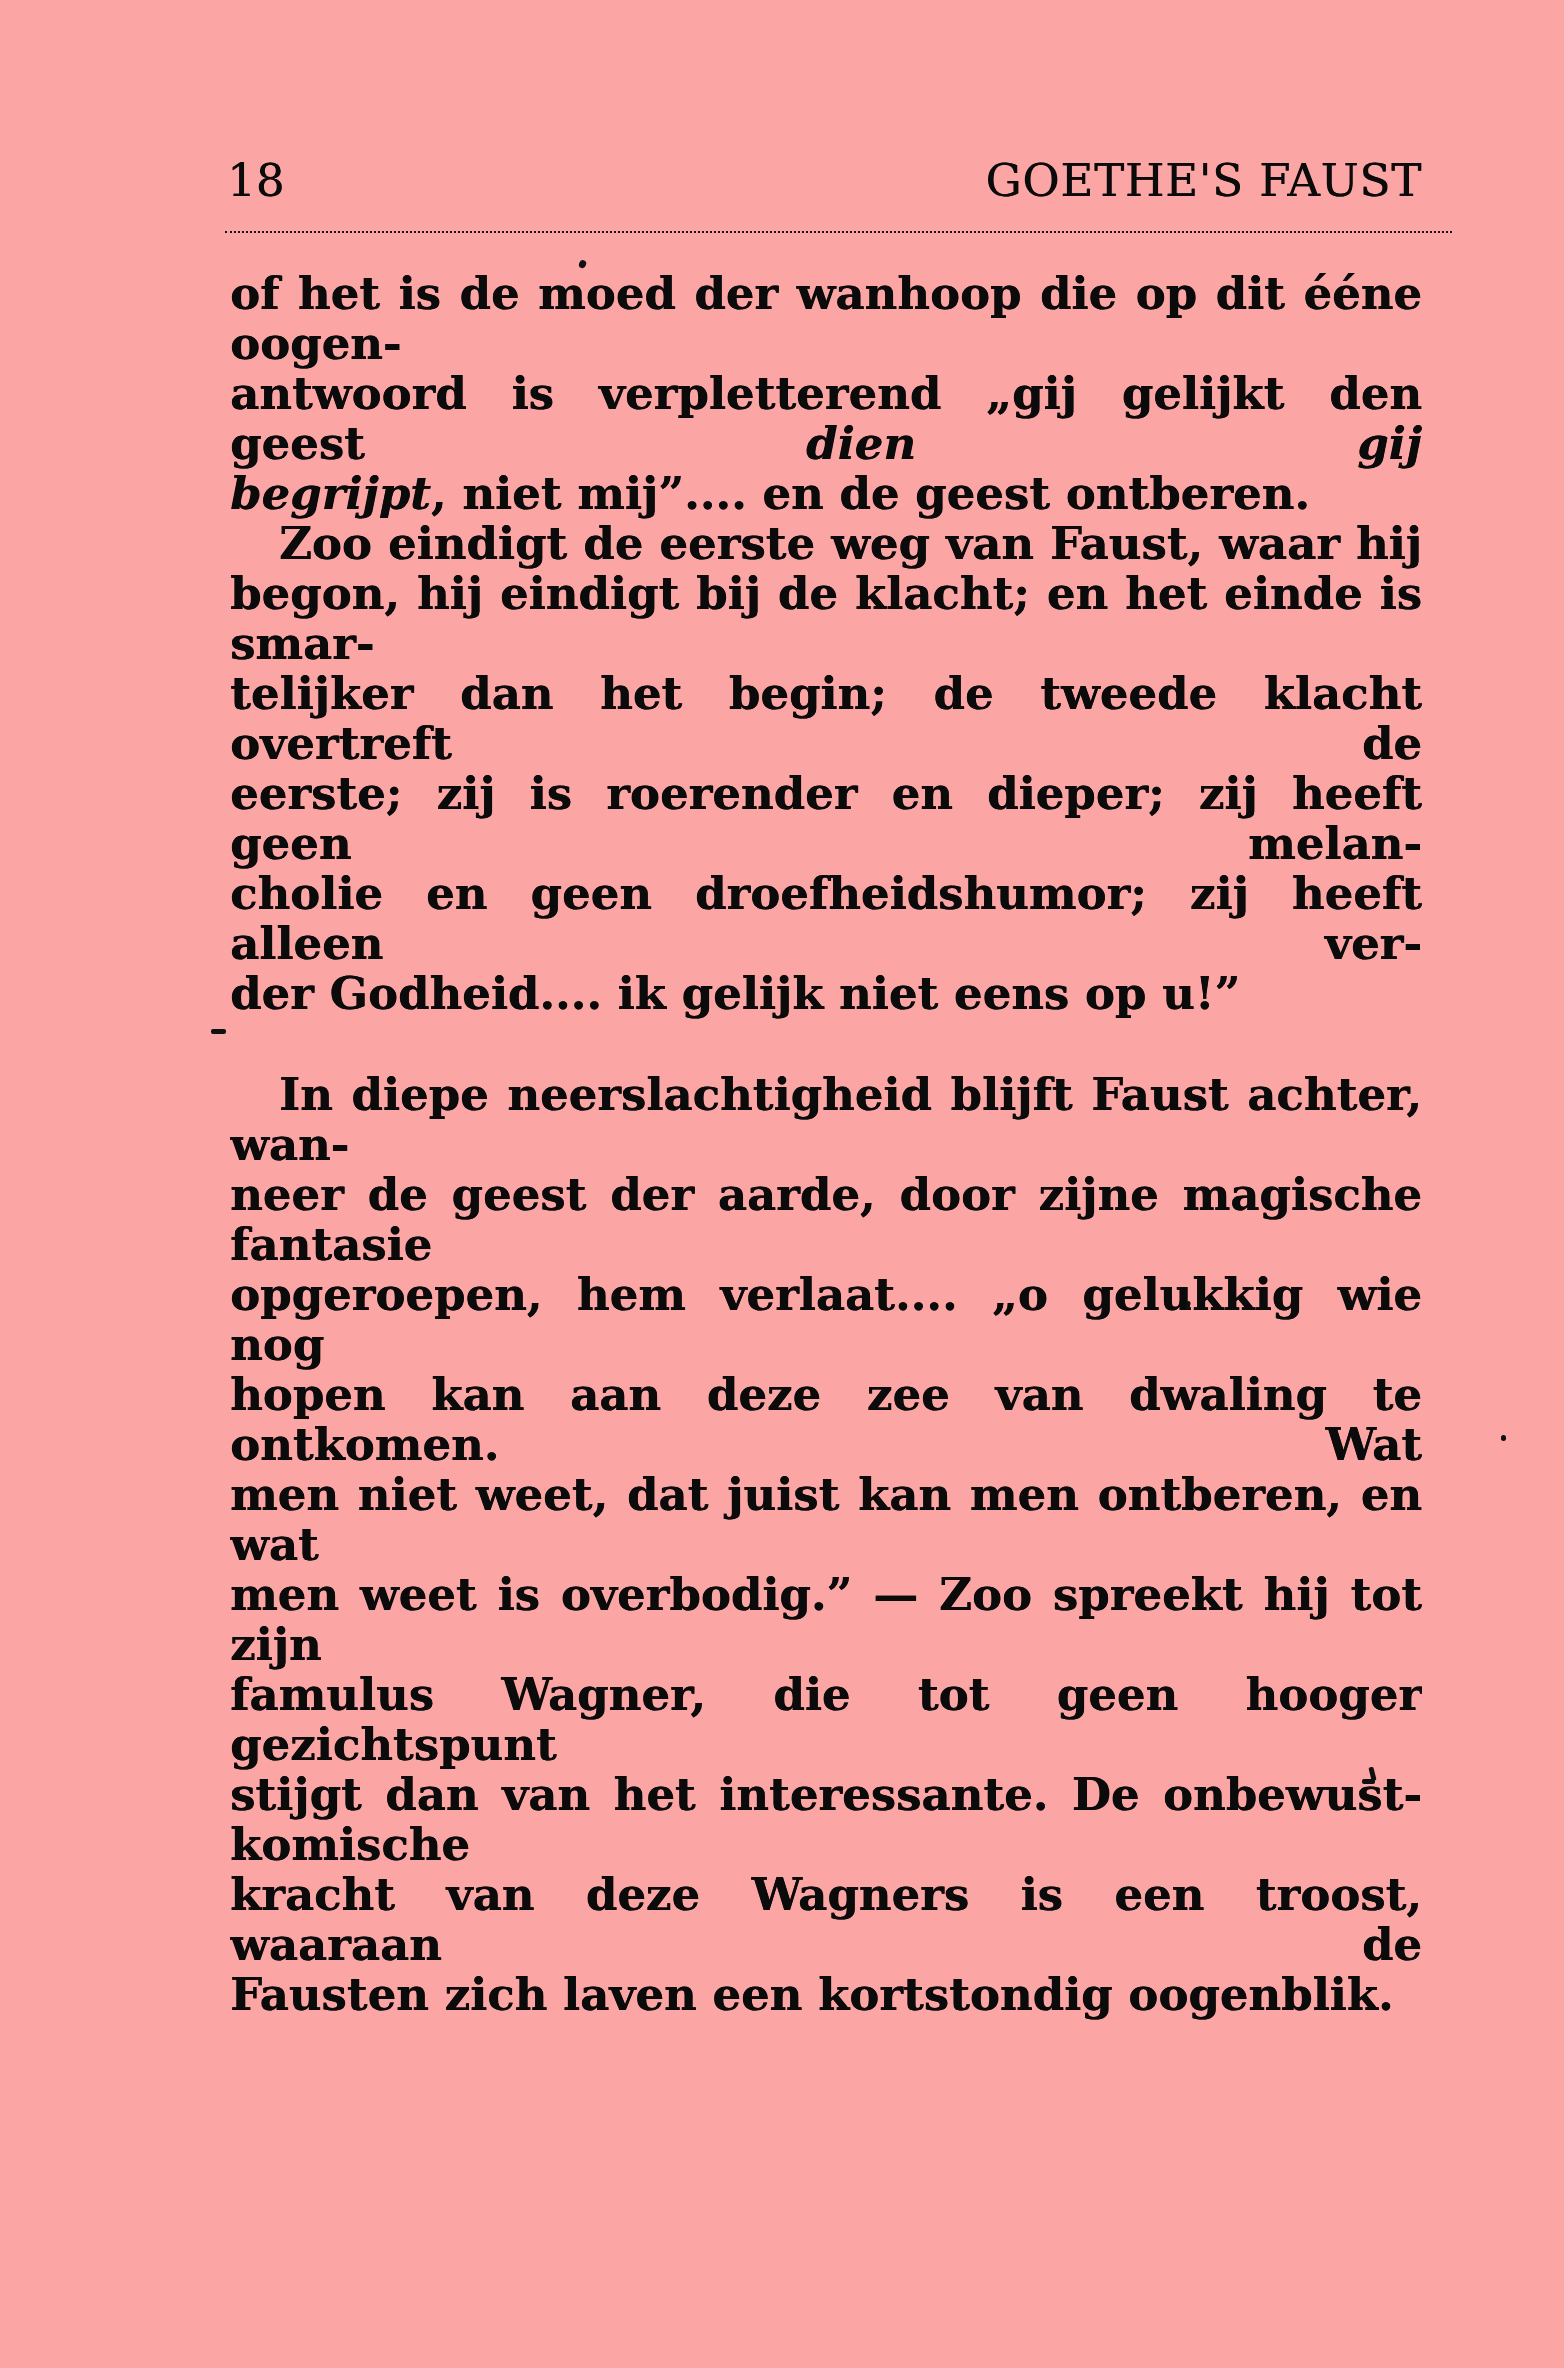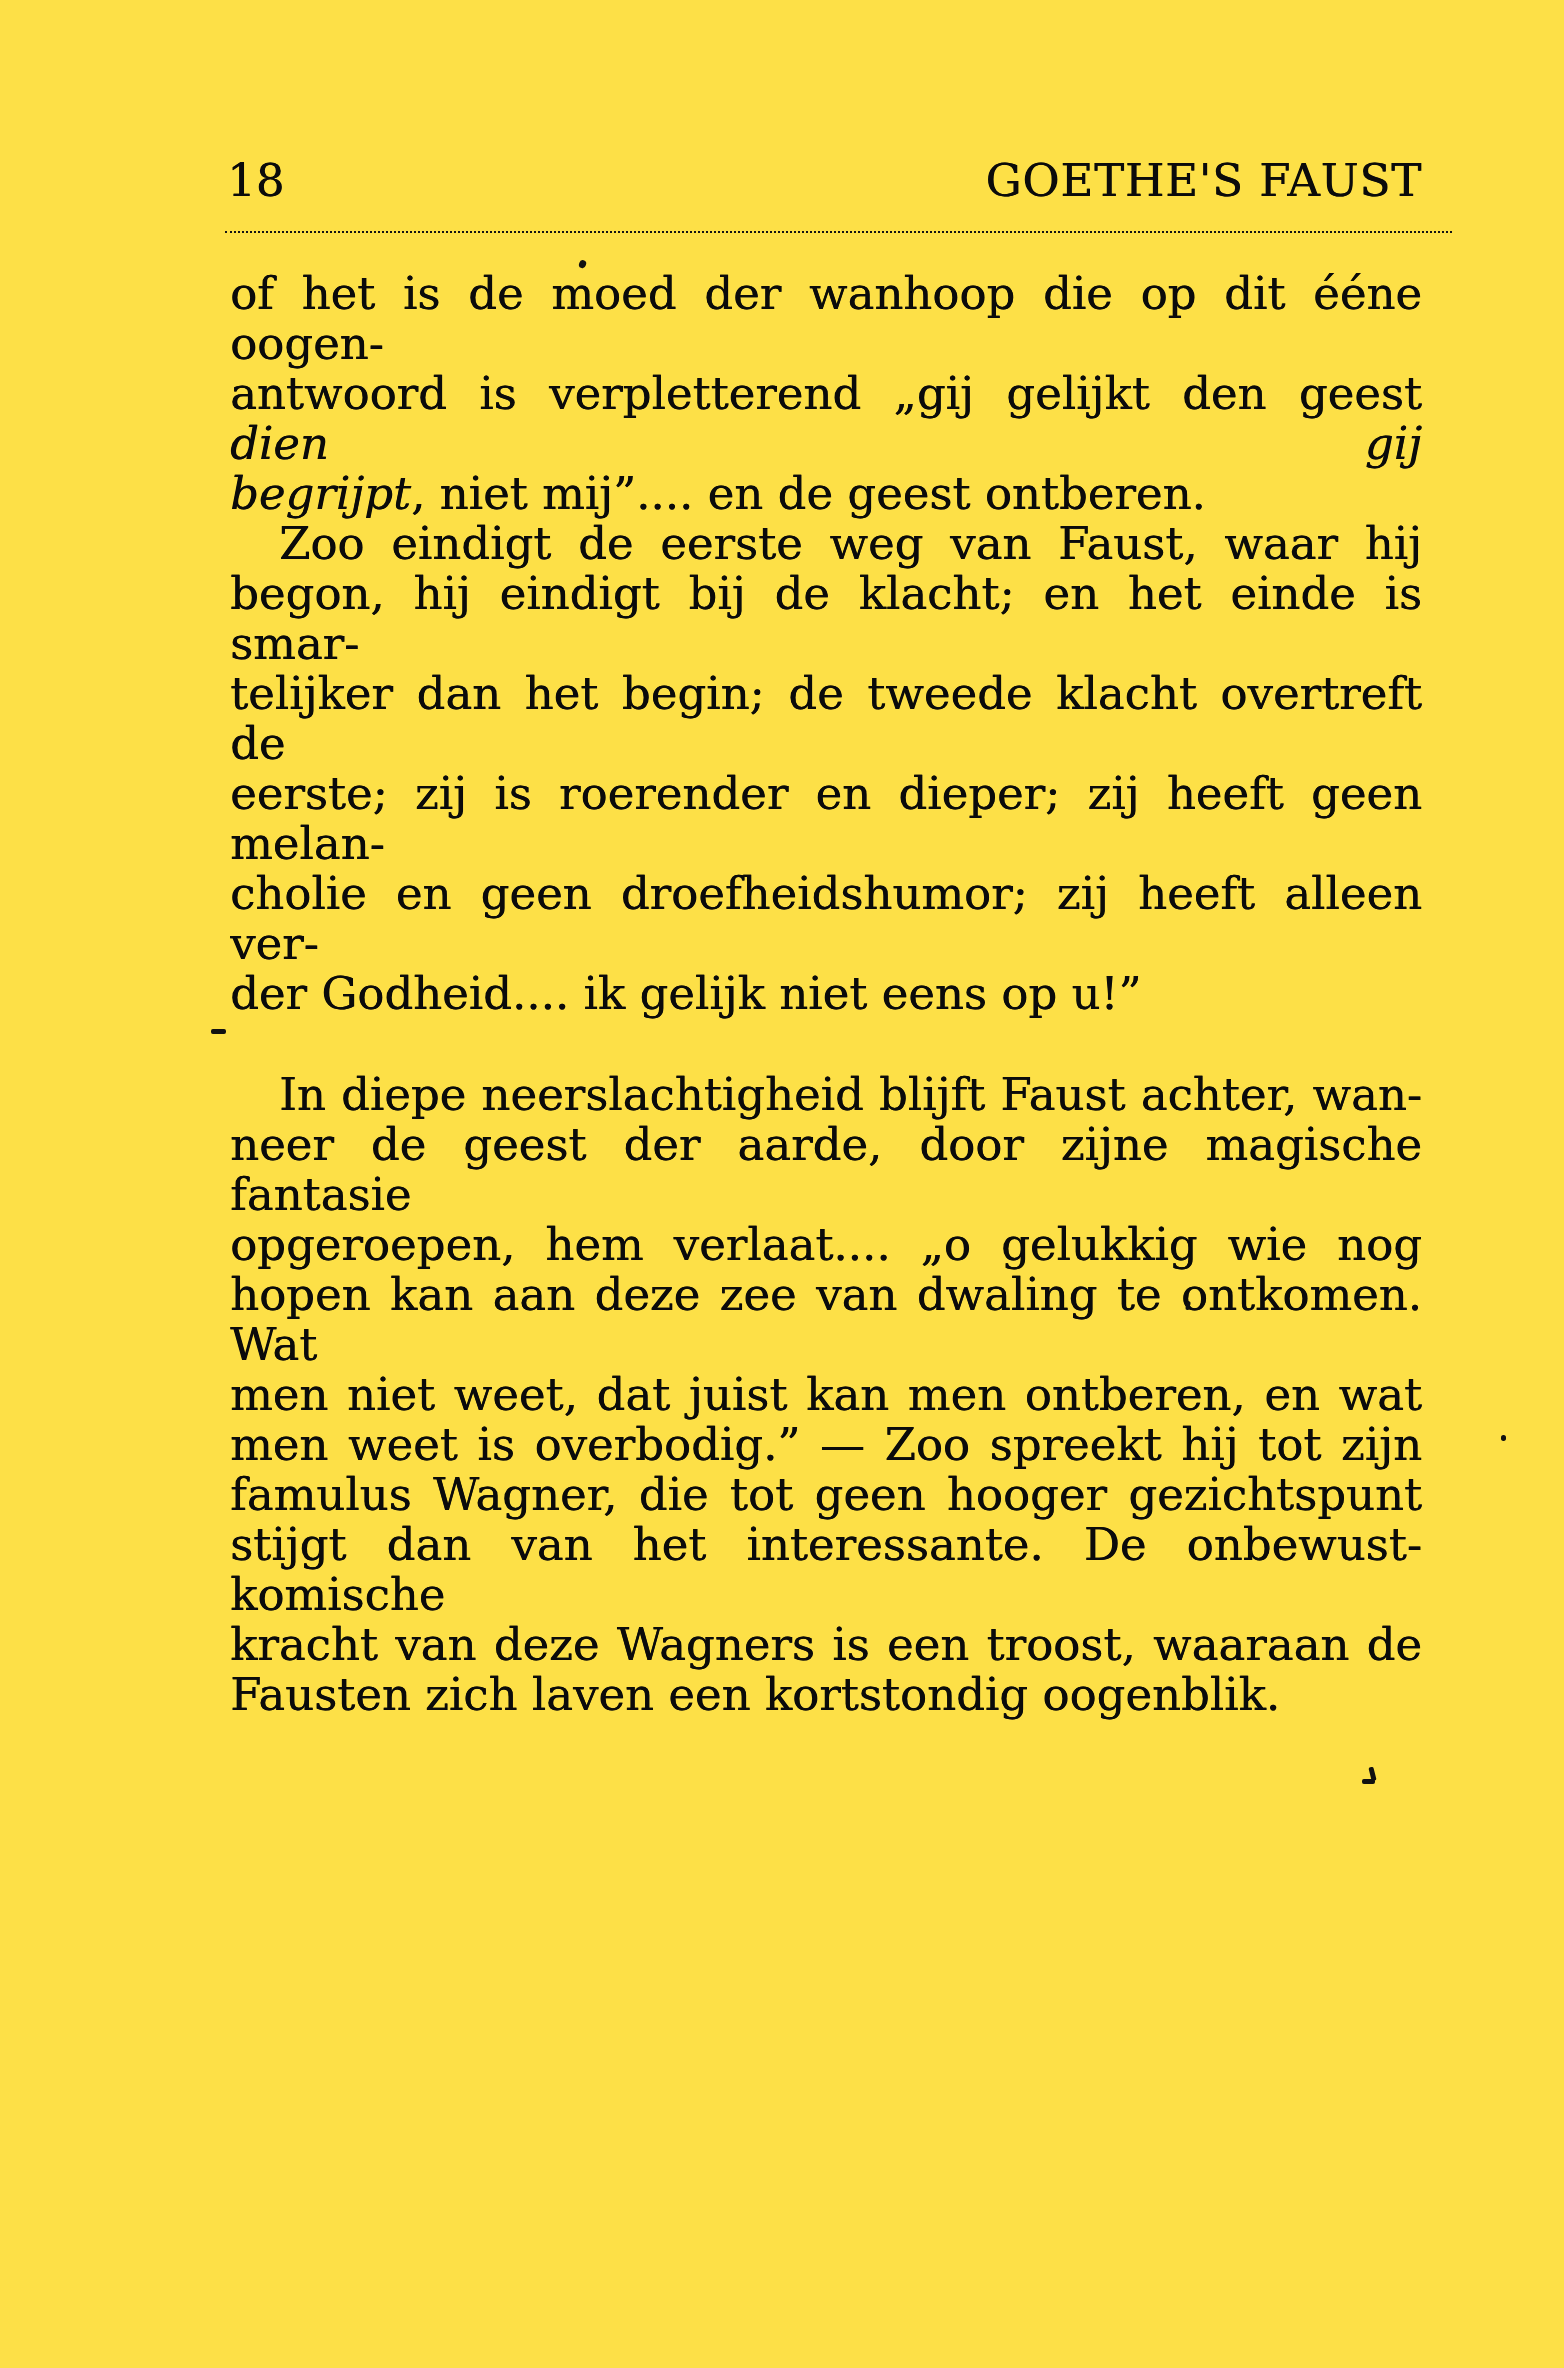--- a/index.html
+++ b/index.html
@@ -1,19 +1,19 @@
 <!DOCTYPE html>
 <html style="font-size:15px"><head>
 <meta charset="utf-8">
 <style>
   html,body { margin:0; padding:0; background:#e8e8e8; }
   .page {
     position:relative;
     width:1565px; height:2369px;
-    background:#fde047;
+    background:#fca5a5;
     font-family:"DejaVu Serif", "Liberation Serif", serif;
     color:#0b0b0b;
     overflow:hidden;
   }
   .page-number {
     position:absolute; left:227px; top:158px;
     font-size:45px; line-height:1;
     text-shadow:0.6px 0 currentColor;
   }
   .running-title {
@@ -24,20 +24,21 @@
     white-space:nowrap;
   }
   .dotted-rule {
     position:absolute; left:225px; top:231px; width:1227px; height:0;
     border-top:2.8px dotted #141414;
   }
   .body-text {
     position:absolute; left:230px; top:269px; width:1192px;
     font-size:45px; line-height:50px;
     text-shadow:0.4px 0 currentColor;
+    font-weight:bold;
   }
   .para { margin:0; }
   .para-gap { height:51px; }
   .line {
     text-align:justify;
     text-align-last:justify;
     overflow:hidden;
   }
   .line.short { text-align-last:left; }
   .line.indent { text-indent:49px; }

